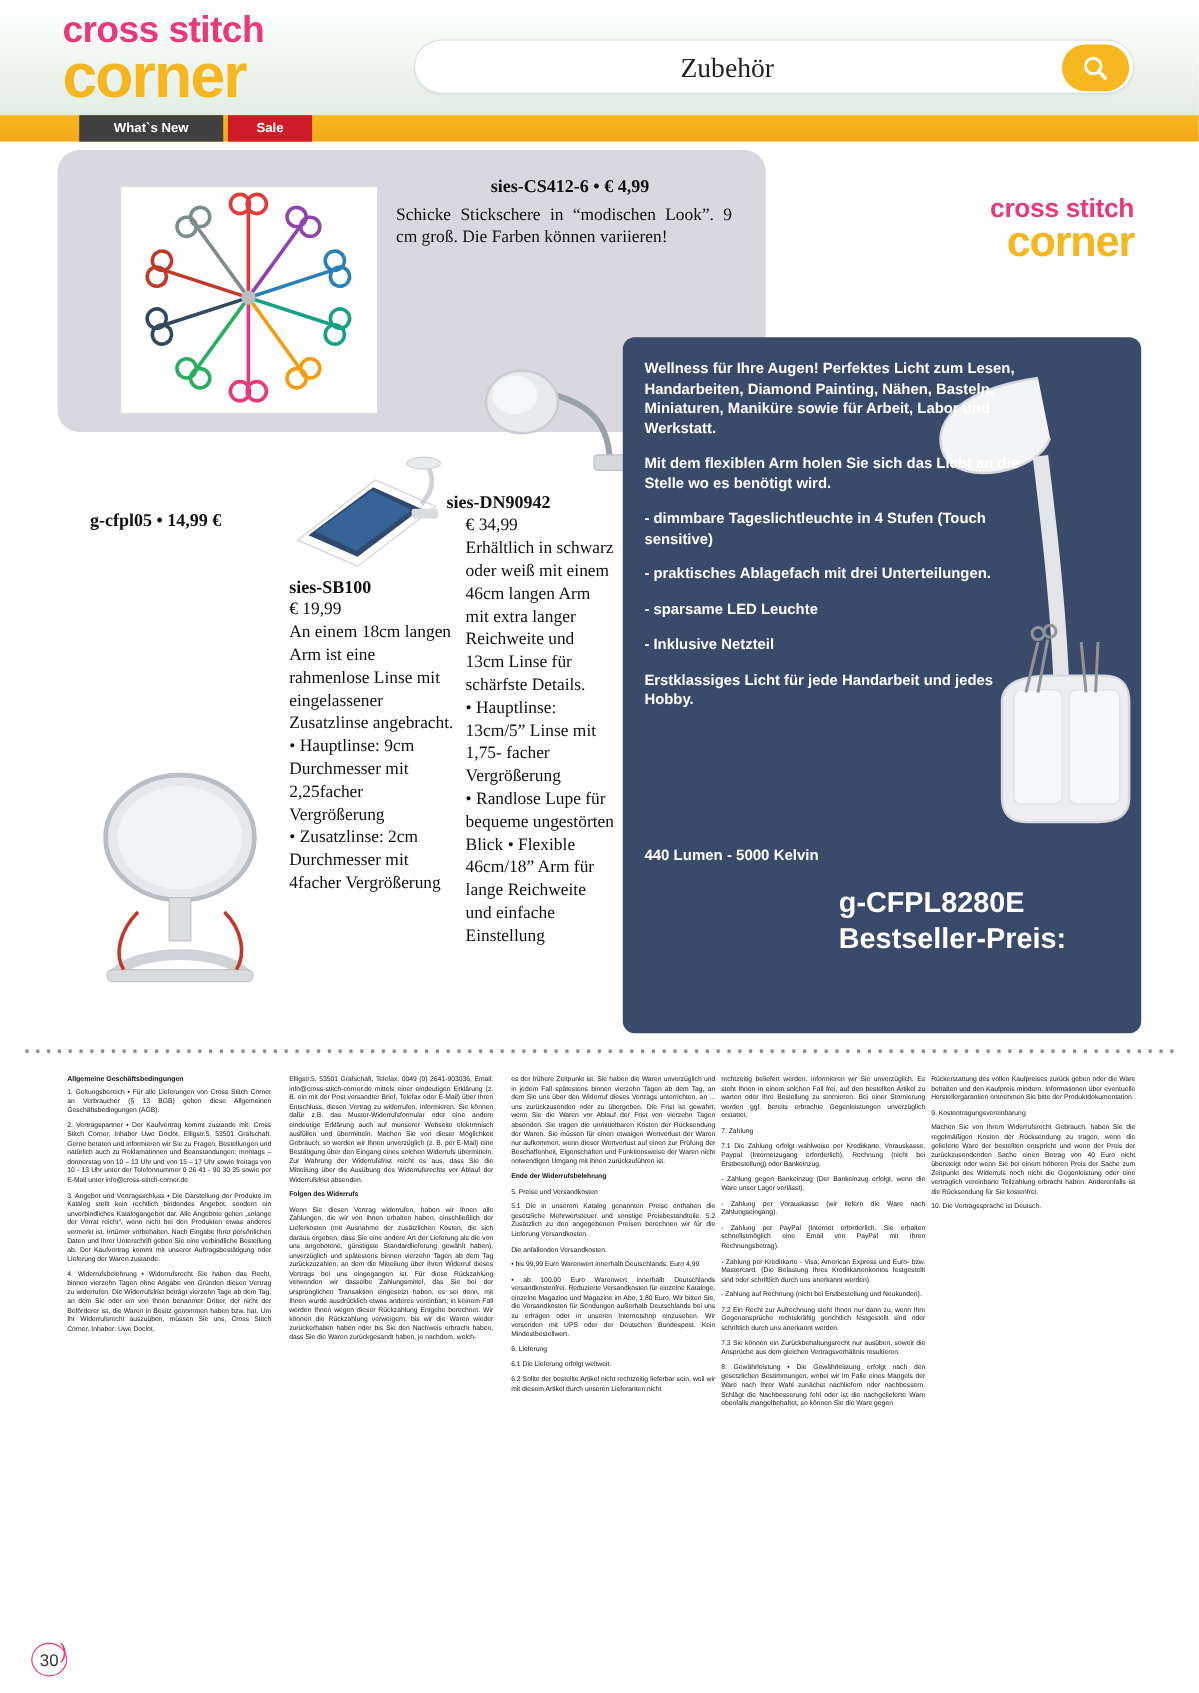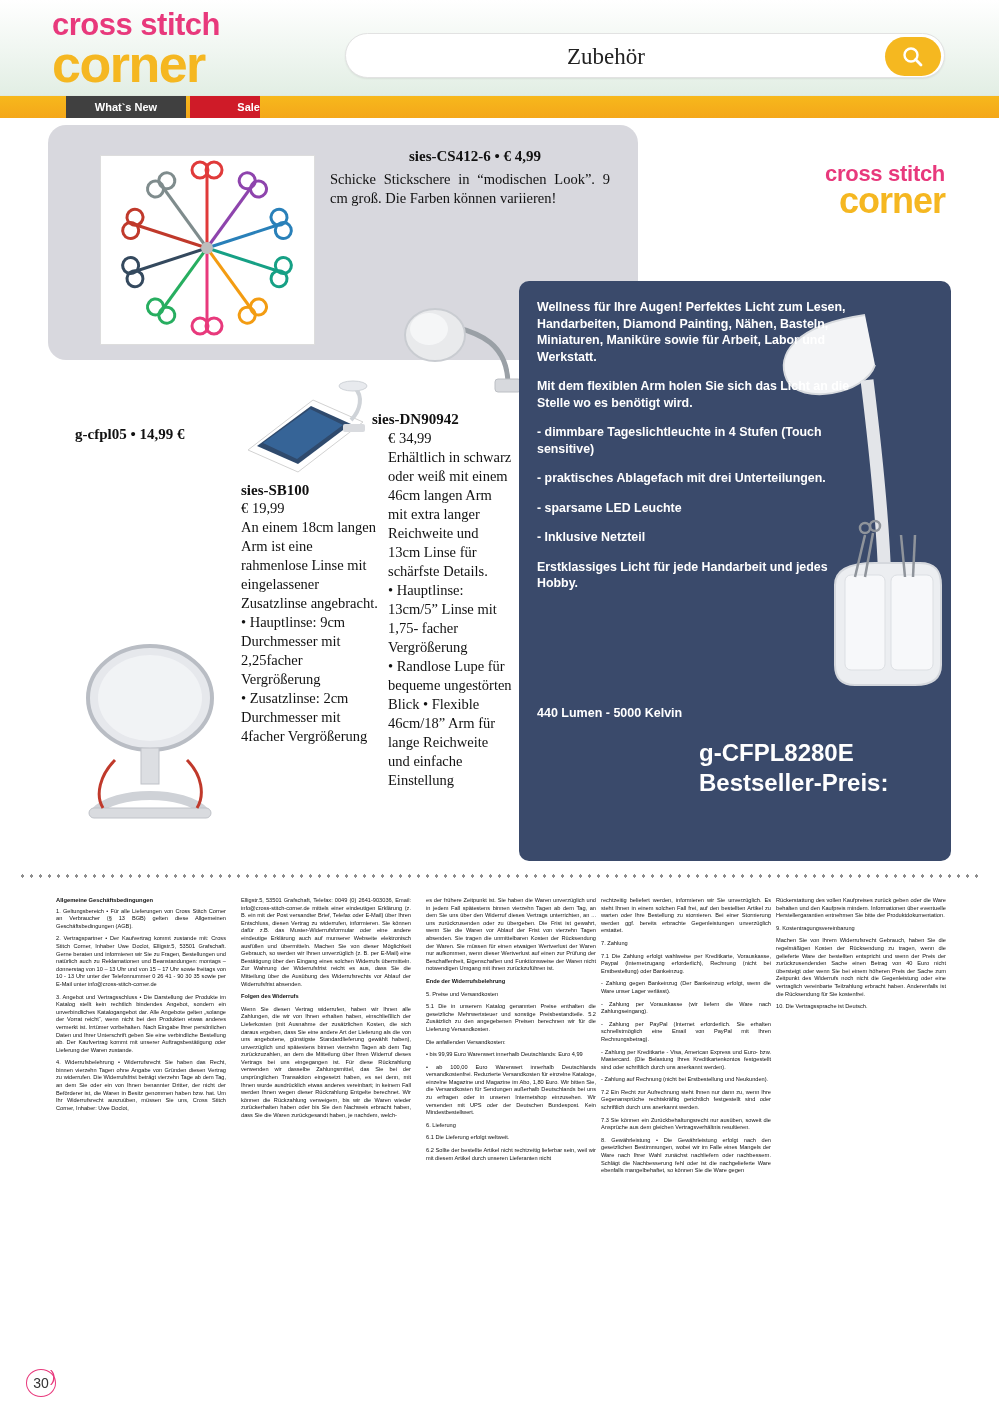--- a/index.html
+++ b/index.html
@@ -46,21 +46,21 @@
     background: linear-gradient(to bottom, #f7b81c 0%, #f4a71a 100%);
   }
   .nav-whatsnew {
     position:absolute; left:66px; top:96px; width:120px; height:22px;
     background:#404040; color:#fff; font-size:11px; font-weight:bold;
     text-align:center; line-height:22px;
   }
   .nav-sale {
     position:absolute; left:190px; top:96px; width:70px; height:22px;
     background:#cf1b28; color:#fff; font-size:11px; font-weight:bold;
-    text-align:right; line-height:22px;
+    text-align:center; line-height:22px;
   }
 
   
   .grey-panel {
     position:absolute; left:48px; top:125px; width:590px; height:235px;
     background:#d8d8de; border-radius:18px;
   }
   .scissors-photo {
     position:absolute; left:100px; top:155px; width:215px; height:190px;
     background:#fff; border:1px solid #ddd;

